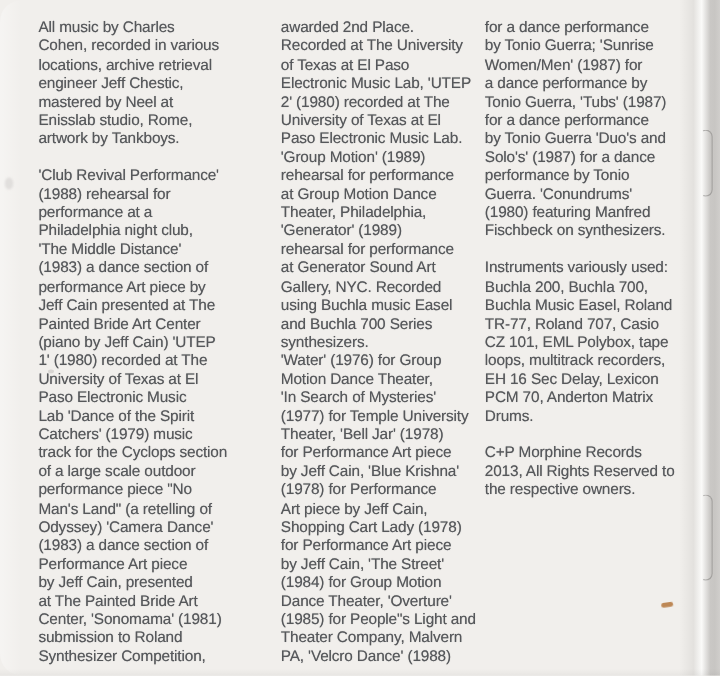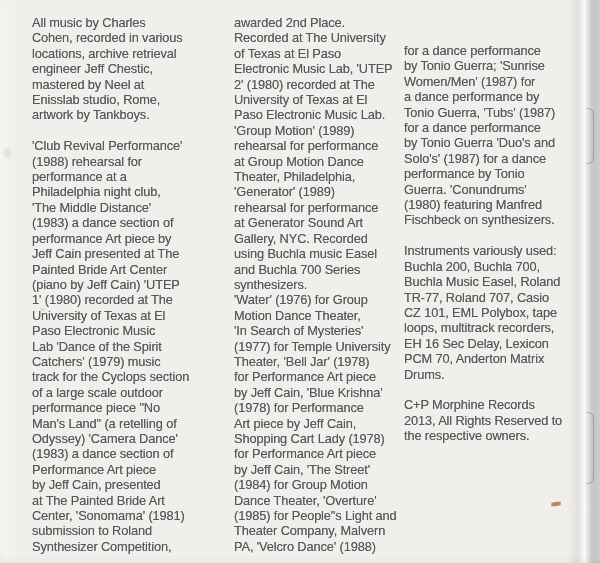--- a/index.html
+++ b/index.html
@@ -30,21 +30,21 @@
     white-space: pre;
     font-size: 12.8px;
     line-height: 15.4px;
     letter-spacing: -0.12px;
     color: #56585b;
     text-shadow: 0 0 0.6px rgba(86,88,91,0.65);
     filter: blur(0.2px);
   }
   .col1 { left: 32px; width: 182px; }
   .col2 { left: 234px; width: 182px; }
-  .col3 { left: 404px; width: 182px; margin-top: 28px; }
+  .col3 { left: 404px; width: 182px; }
 
   
   .fold {
     position: absolute;
     top: 0; right: 0;
     width: 34px; height: 563px;
     background: linear-gradient(90deg,
       rgba(178,176,173,0) 0%,
       rgba(178,176,173,0.22) 35%,
       rgba(252,252,251,0.85) 55%,

